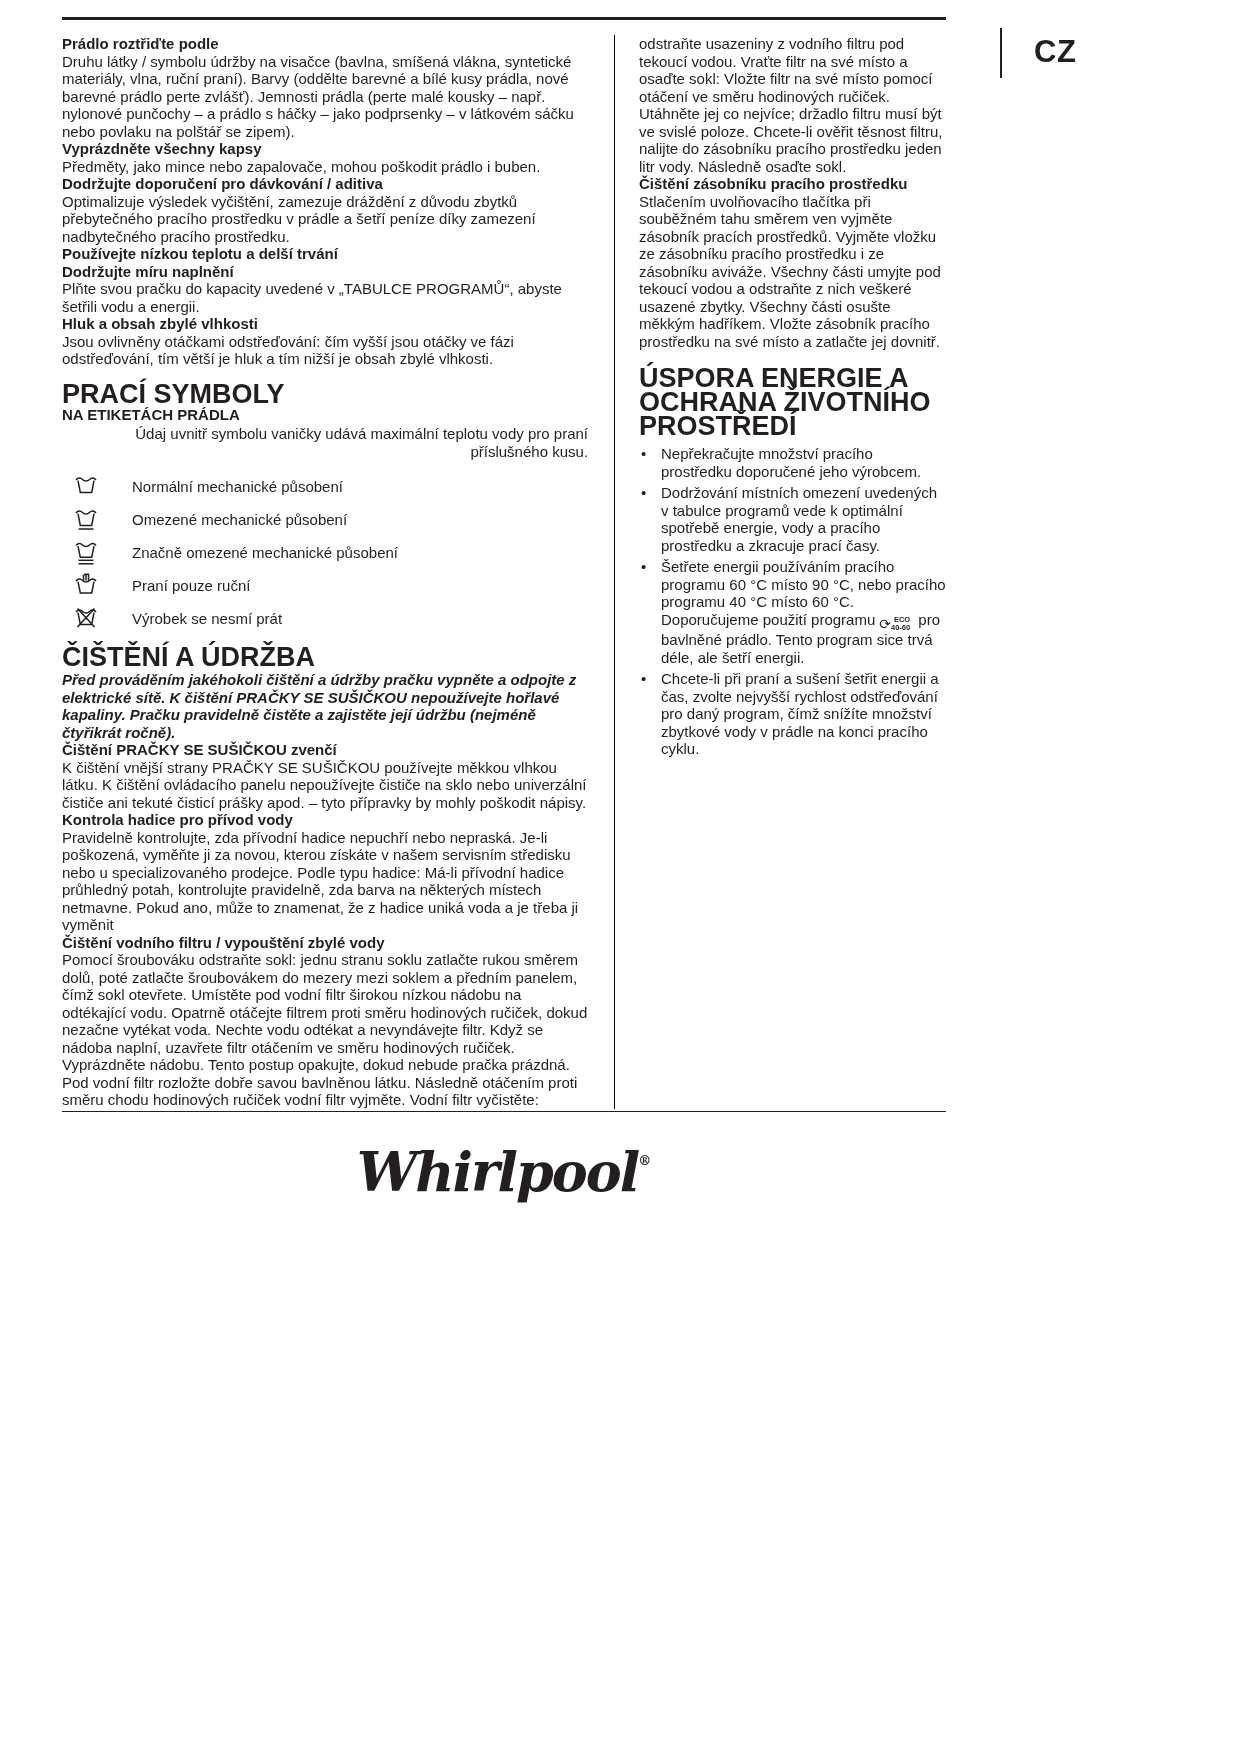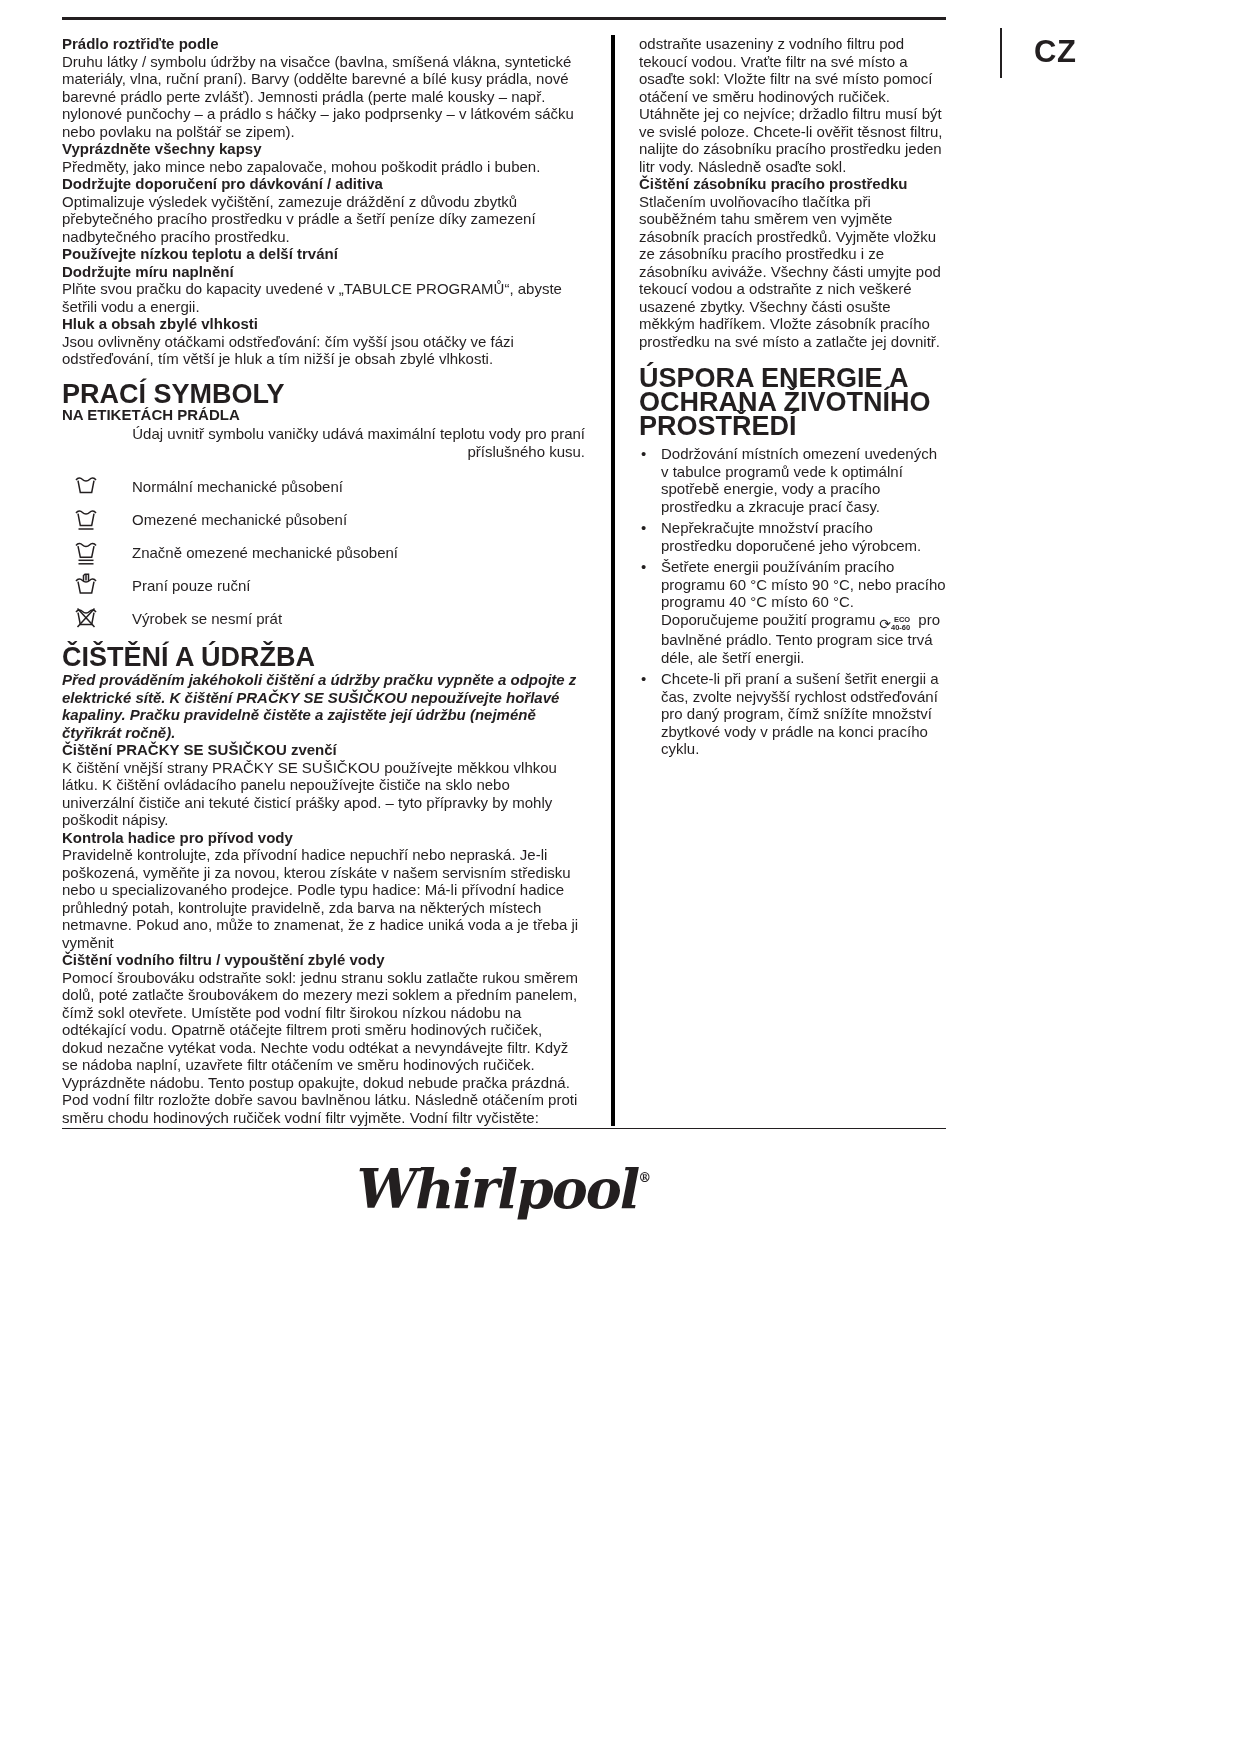--- a/index.html
+++ b/index.html
@@ -15,21 +15,21 @@
   
   .cz-line { position:absolute; left:1000px; top:28px; width:2px; height:50px; background:#231f20; }
   .cz-text { position:absolute; left:1034px; top:34px; font-size:31px; font-weight:700; letter-spacing:0.5px; }
 
   
   .page-title { padding-top:68px; font-size:35px; font-weight:700; letter-spacing:0.3px; line-height:40px; }
   .title-rule { margin-top:9px; height:3px; background:#231f20; }
 
   
   .columns { display:flex; margin-top:15px; }
-  .col-left  { width:553px; flex:none; padding-right:26px; border-right:4px solid #000000; }
+  .col-left  { width:553px; flex:none; padding-right:26px; border-right:1px solid #000000; }
   .col-right { flex:1; padding-left:24px; }
 
   .body, .inline-head, .note { font-size:15px; line-height:17.5px; }
   .inline-head { font-weight:700; }
   .note { font-weight:700; font-style:italic; }
   .tip-block { margin:0; }
   p { margin:0; }
 
   .section-title { font-size:27px; line-height:24px; font-weight:700; margin-top:14px; }
   .section-subtitle { font-size:15px; line-height:17.5px; font-weight:700; }
@@ -196,25 +196,25 @@
       <div class="subsec">
         <h3 class="inline-head">Čištění zásobníku pracího prostředku</h3>
         <p class="body">Stlačením uvolňovacího tlačítka při souběžném tahu směrem ven vyjměte zásobník pracích prostředků. Vyjměte vložku ze zásobníku pracího prostředku i ze zásobníku aviváže. Všechny části umyjte pod tekoucí vodou a odstraňte z nich veškeré usazené zbytky. Všechny části osušte měkkým hadříkem. Vložte zásobník pracího prostředku na své místo a zatlačte jej dovnitř.</p>
       </div>
 
       <h2 class="section-title energy-title">ÚSPORA ENERGIE A OCHRANA ŽIVOTNÍHO PROSTŘEDÍ</h2>
 
       <ul class="energy">
         <li>
           <span class="marker body"></span>
+          <div class="bullet-text body">Nepřekračujte množství pracího prostředku doporučené jeho výrobcem.</div>
+        </li>
+        <li>
+          <span class="marker body"></span>
           <div class="bullet-text body">Dodržování místních omezení uvedených v tabulce programů vede k optimální spotřebě energie, vody a pracího prostředku a zkracuje prací časy.</div>
-        </li>
-        <li>
-          <span class="marker body"></span>
-          <div class="bullet-text body">Nepřekračujte množství pracího prostředku doporučené jeho výrobcem.</div>
         </li>
         <li>
           <span class="marker body"></span>
           <div class="bullet-text body">
             <span>Šetřete energii používáním pracího programu 60 °C místo 90 °C, nebo pracího programu 40 °C místo 60 °C. Doporučujeme použití programu</span><span class="eco-badge">
                 <span class="arrow">⟳</span>
                 <span class="stack"><span>ECO</span><br><span>40-60</span></span>
               </span><span> pro bavlněné prádlo. Tento program sice trvá déle, ale šetří energii.</span>
           </div>
         </li>

